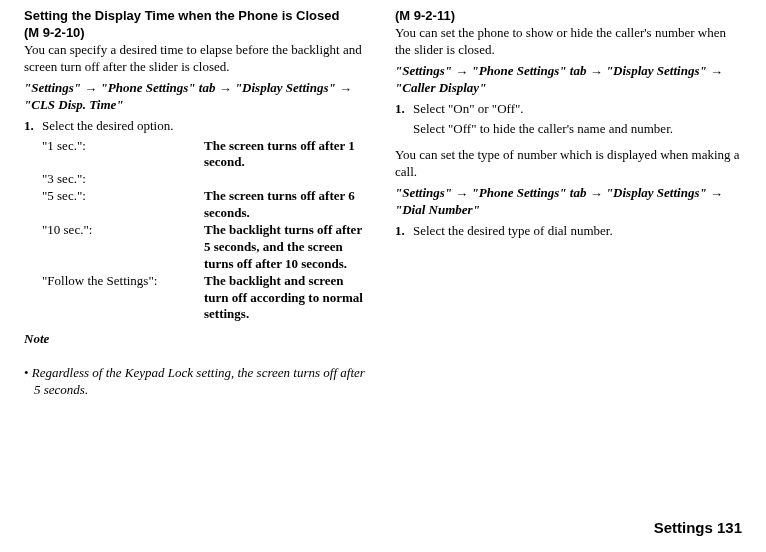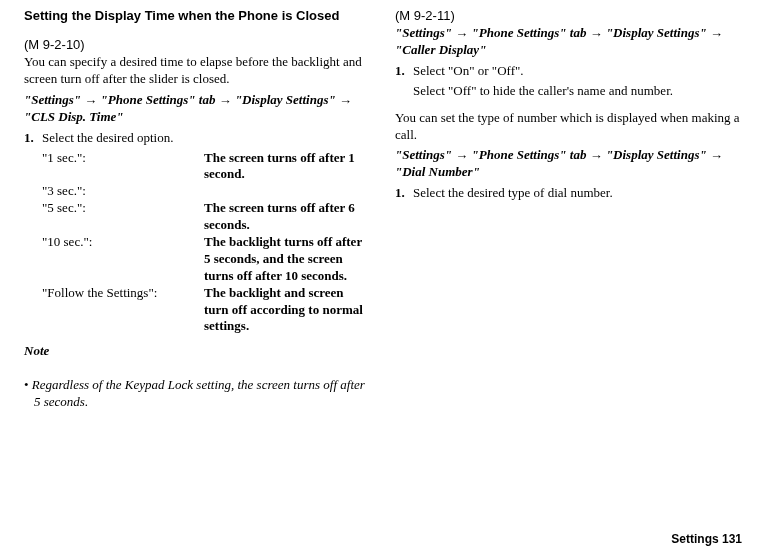--- a/index.html
+++ b/index.html
@@ -26,21 +26,21 @@
       width: 50%;
     }
     .section-title {
       font-family: Arial, Helvetica, sans-serif;
       font-weight: bold;
       font-size: 13px;
       margin-bottom: 2px;
     }
     .mcode {
       font-family: Arial, Helvetica, sans-serif;
-      font-weight: normal;
+      font-weight: bold;
       font-size: 13px;
     }
     .body-text {
       font-size: 13px;
       line-height: 1.3;
       margin-bottom: 4px;
     }
     .nav-path {
       font-style: italic;
       font-weight: bold;
@@ -94,34 +94,34 @@
       font-style: italic;
       margin-left: 10px;
       text-indent: -10px;
       line-height: 1.3;
     }
     .bullet {
       font-style: normal;
     }
     .footer {
       position: absolute;
-      bottom: 6px;
+      bottom: 16px;
       right: 24px;
       font-family: Arial, Helvetica, sans-serif;
       font-weight: bold;
-      font-size: 12px;
+      font-size: 15px;
     }
     .section-block {
       margin-bottom: 10px;
     }
     .title-row {
       display: flex;
       align-items: center;
       flex-wrap: wrap;
-      gap: 12px;
+      gap: 0;
       margin-bottom: 2px;
     }
   </style>
 </head>
 <body>
 
 <div class="columns">
   <div class="col">
 
     <div class="section-block">
@@ -169,20 +169,21 @@
     </div>
 
   </div>
 
   <div class="col">
 
     <div class="section-block">
       <div class="title-row">
         <span class="mcode">(M 9-2-11)</span>
       </div>
+      <div class="body-text">You can set the phone to show or hide the caller's number when the slider is closed.</div>
       <div class="nav-path">
         <span>"Settings"</span>
         <span class="arrow">→</span>
         <span>"Phone Settings" tab</span>
         <span class="arrow">→</span>
         <span>"Display Settings"</span>
         <span class="arrow">→</span>
         <span>"Caller Display"</span>
       </div>
       <div class="step">

